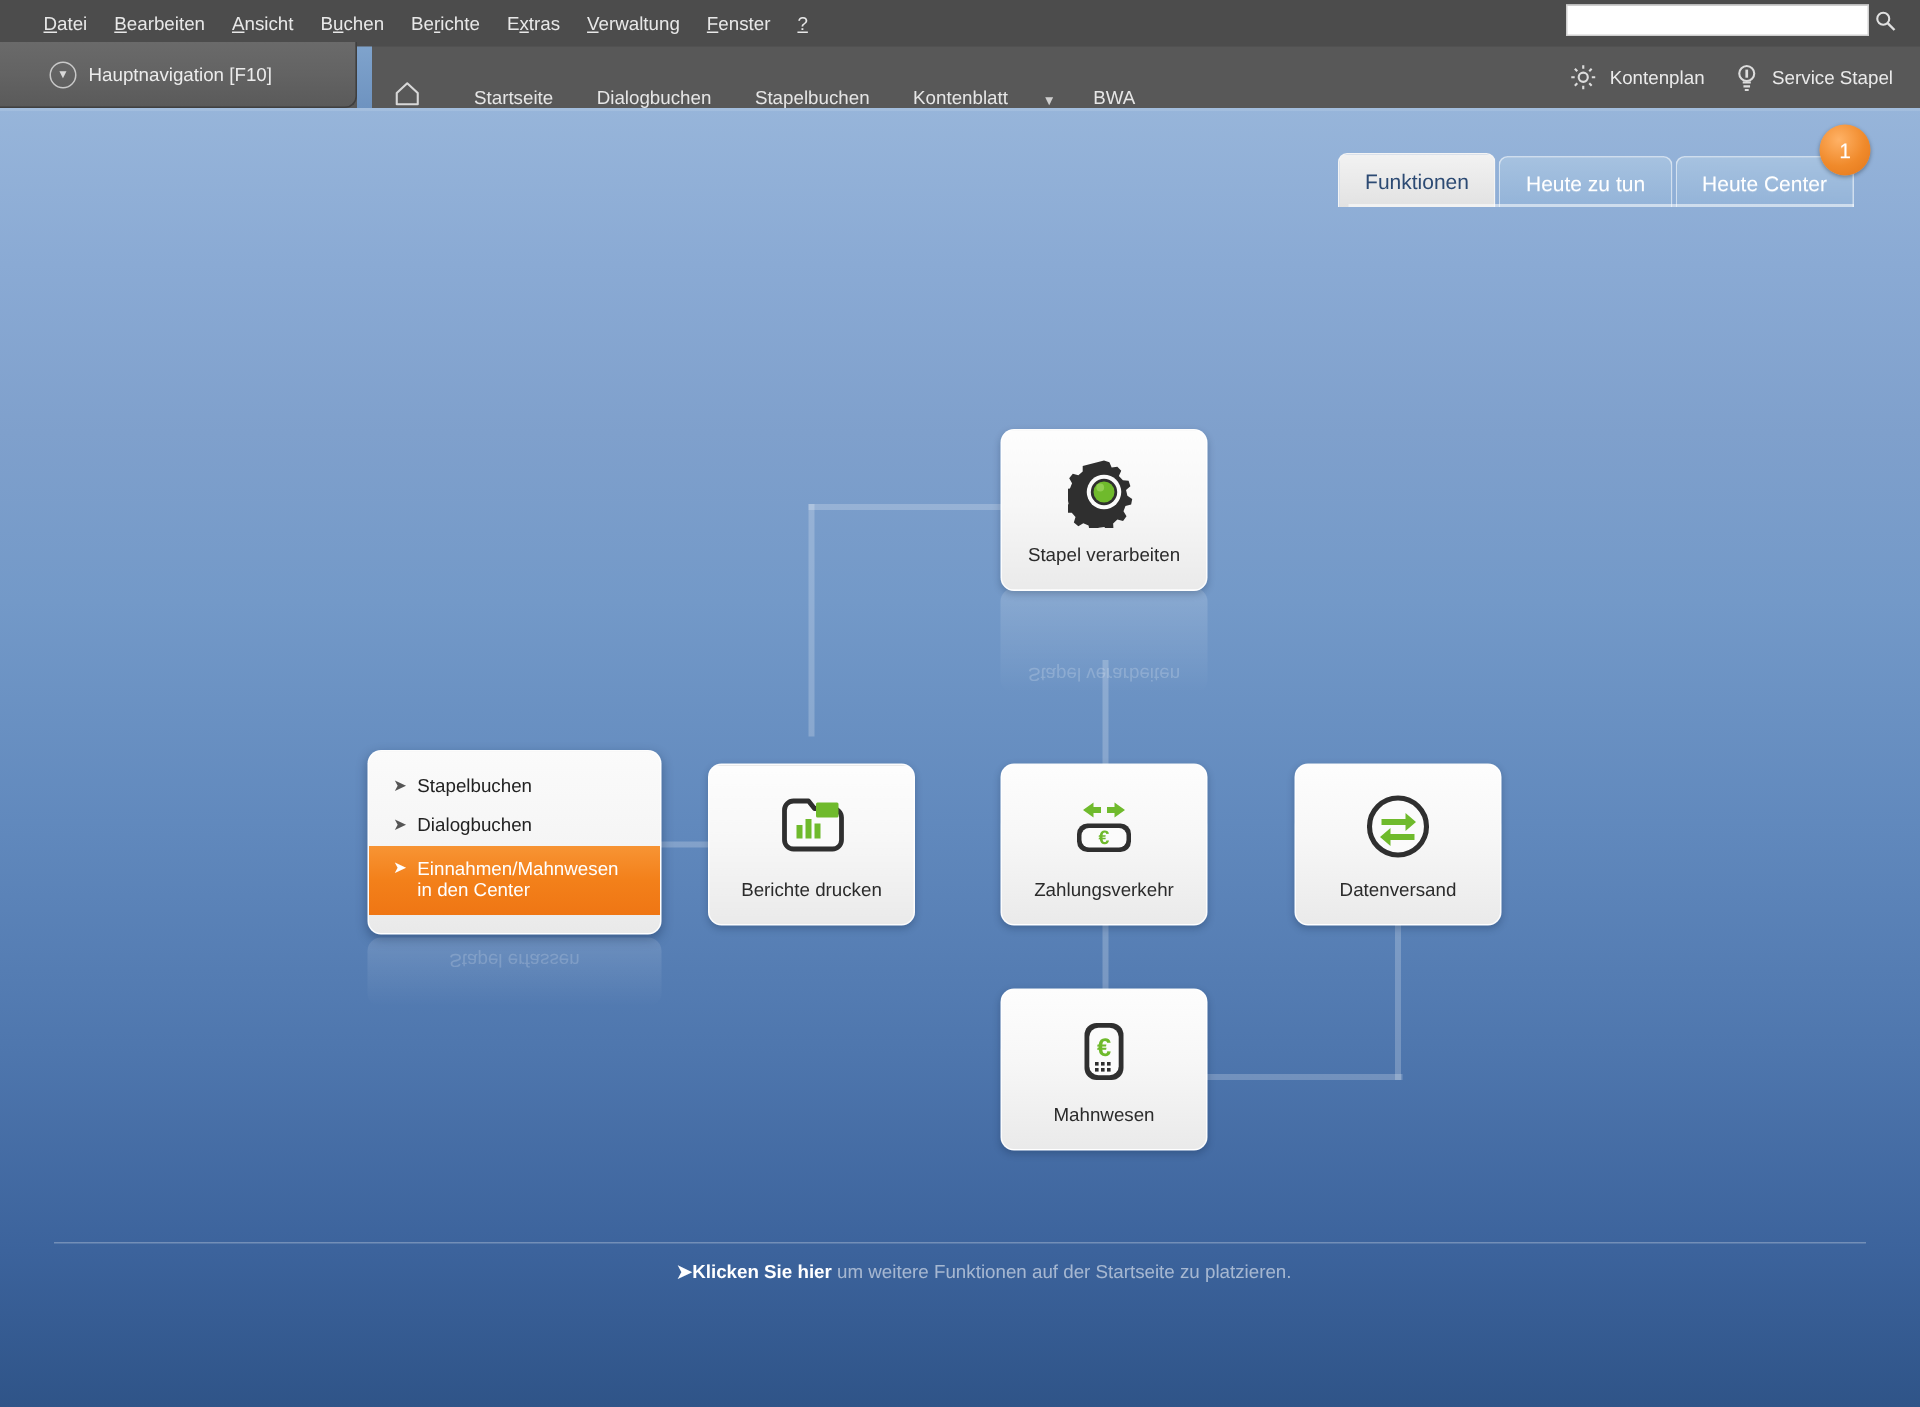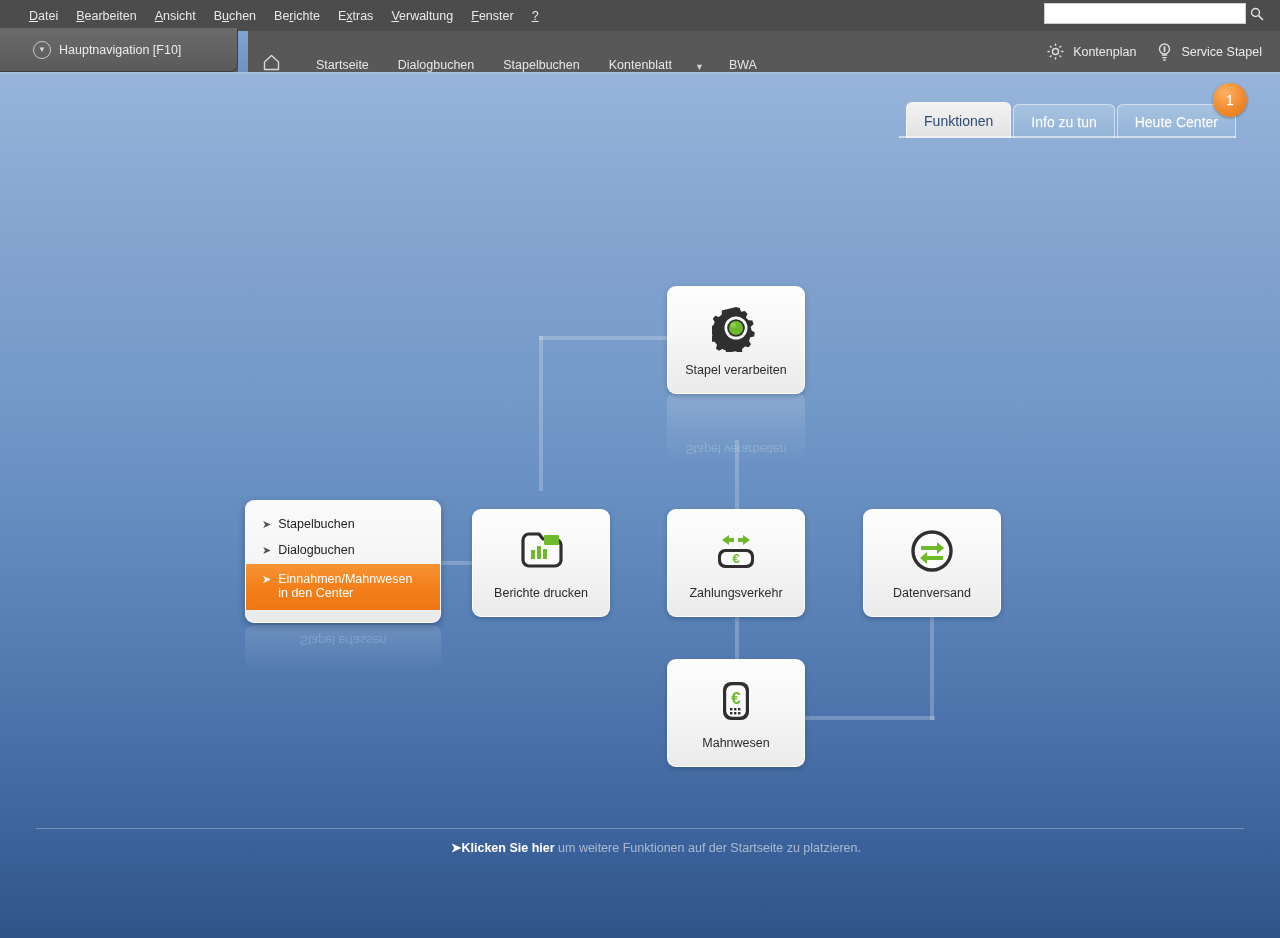--- a/index.html
+++ b/index.html
@@ -297,21 +297,21 @@
 </div>
 
 <div class="main">
   <div class="main-topline"></div>
 
   <div class="tabs">
     <div class="tab active">
       <span>Funktionen</span>
     </div>
     <div class="tab inactive">
-      <span>Info zu tun</span>
+      <span>Heute zu tun</span>
     </div>
     <div class="tab inactive">
       <span>Heute Center</span>
       <div class="badge">1</div>
     </div>
   </div>
   <div class="tab-underline"></div>
 
   <div class="conn" style="left:539px; top:264px; width:4px; height:155px;"></div>
 

